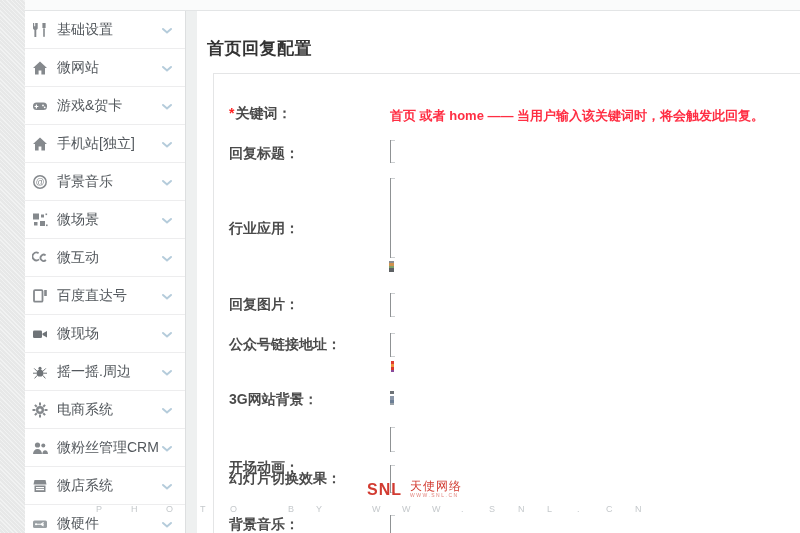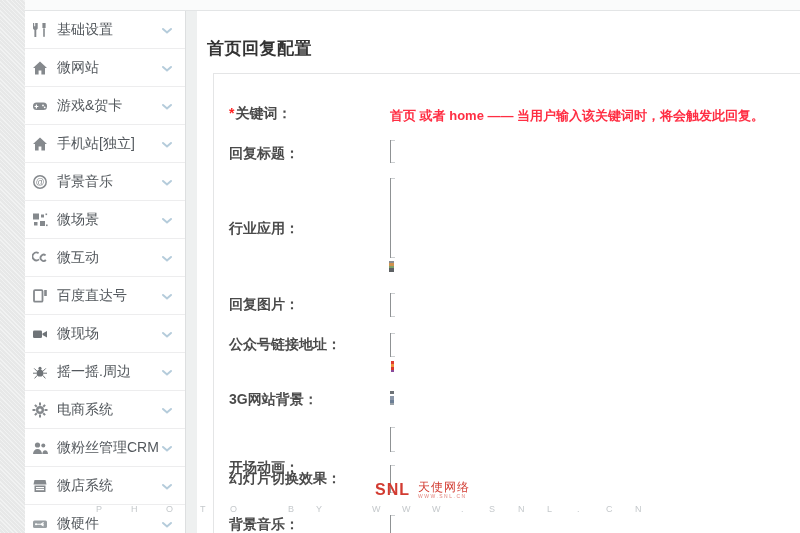--- a/index.html
+++ b/index.html
@@ -69,21 +69,21 @@
   }
   .frag-red{
     left:177px;width:3px;height:11px;
     background:linear-gradient(#e03a2f 0 3px,#f2923c 3px 6px,#d8372c 6px 9px,#8a4a9b 9px 11px);
   }
   .frag-info{
     left:176px;width:4px;height:14px;
     background:linear-gradient(#6d7276 0 3px,rgba(0,0,0,0) 3px 5px,#8b97a8 5px 9px,#6c7f96 9px 12px,#9aa2a8 12px 14px);
   }
   
-  .snl-logo{position:absolute;left:170px;top:470px;display:flex;align-items:center;margin-left:8px;}
+  .snl-logo{position:absolute;left:170px;top:470px;display:flex;align-items:flex-start;}
   .snl-text{font-size:16px;font-weight:bold;color:#d23b31;letter-spacing:1px;line-height:18px;}
   .snl-right{display:flex;flex-direction:column;margin-left:8px;}
   .snl-cn{font-size:12px;font-weight:normal;color:#d23b31;letter-spacing:1px;line-height:11px;}
   .snl-sub{font-size:5px;color:#e2837c;letter-spacing:1.5px;line-height:6px;}
   
   .wm-letter{
     position:absolute;top:504px;font-size:9px;color:#c5c9cc;
   }
 </style>
 </head>

